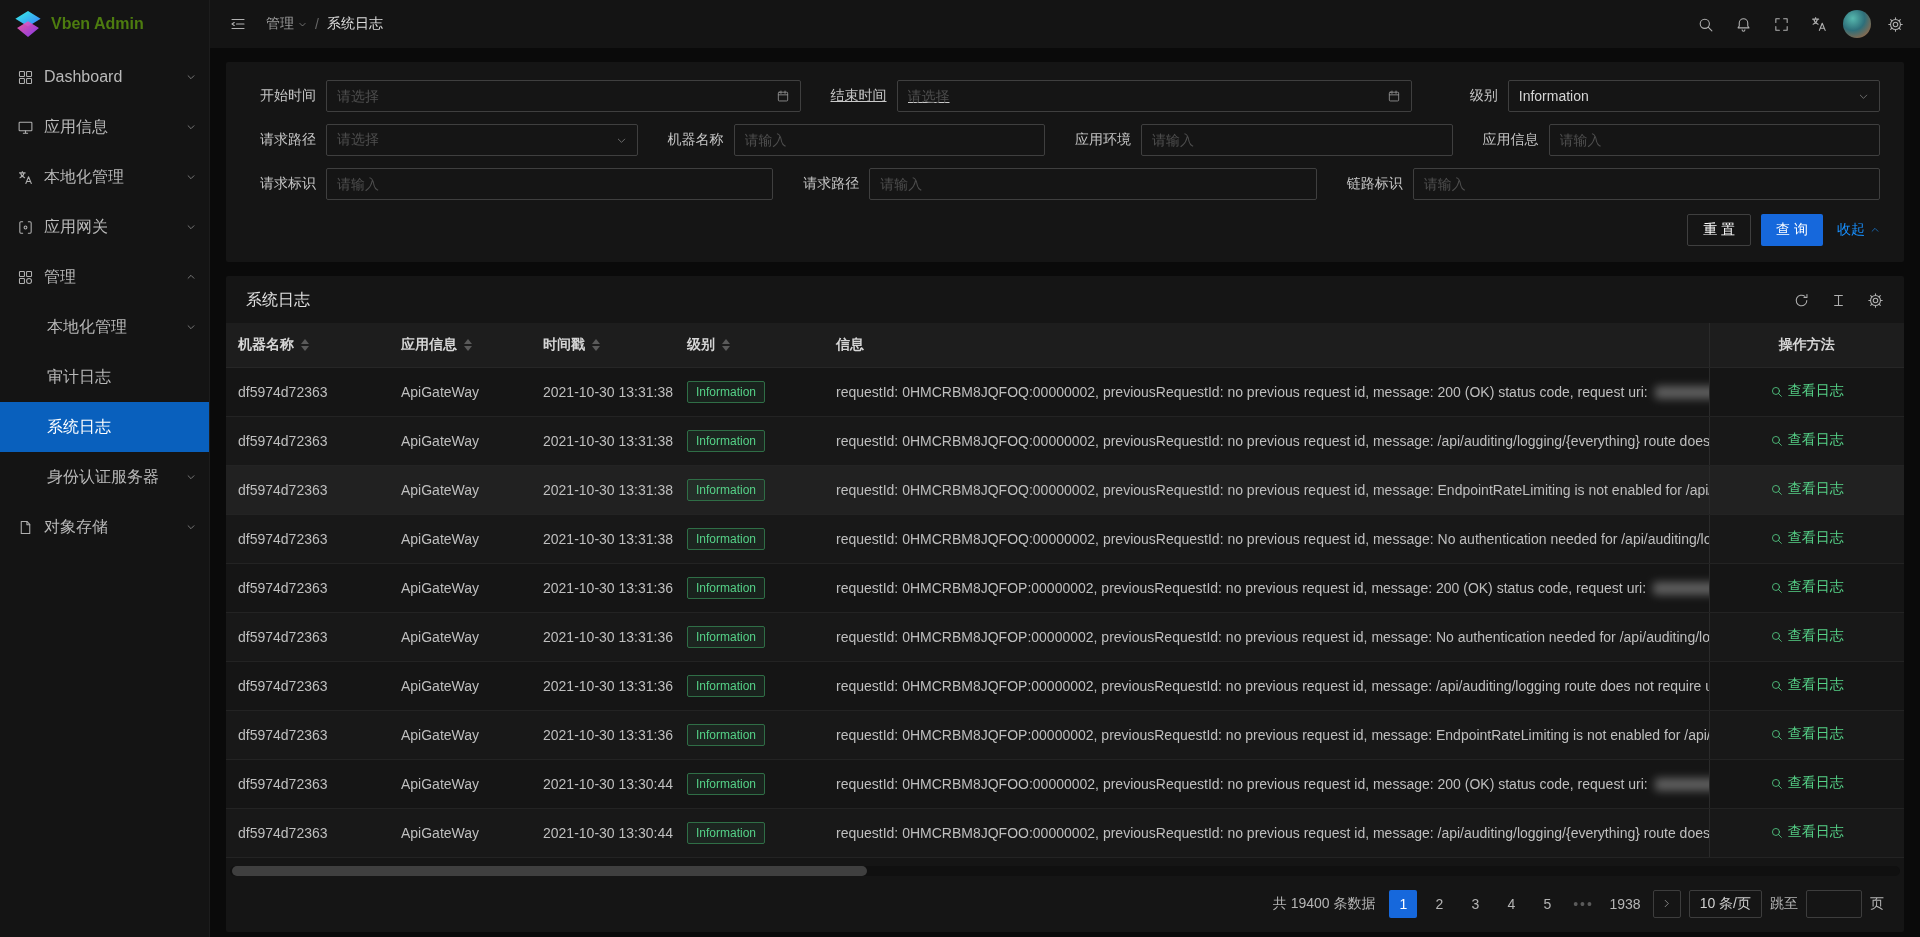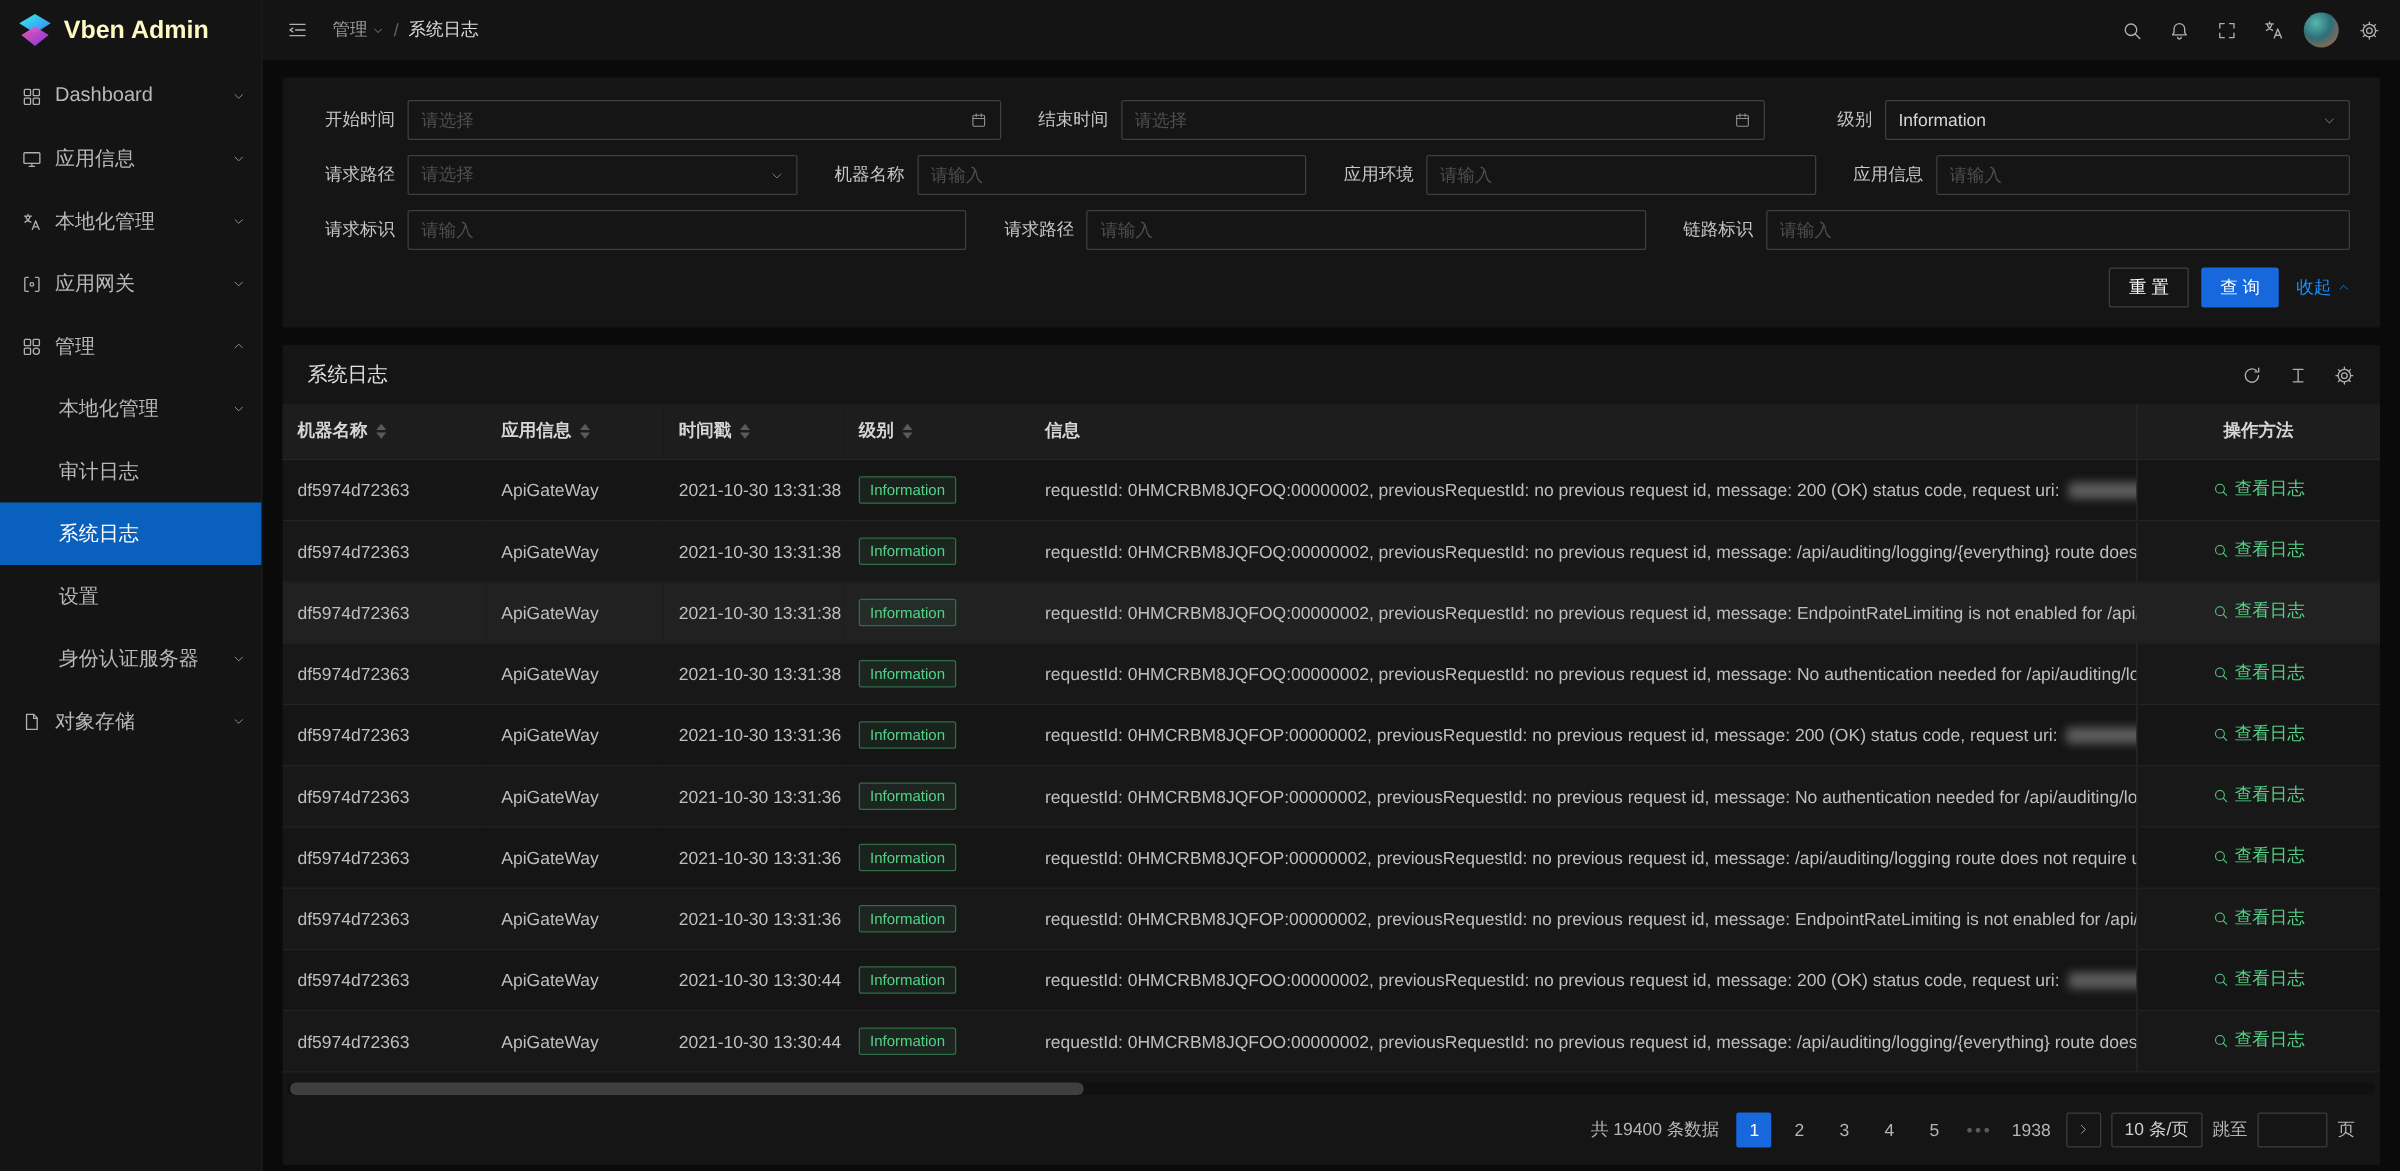--- a/index.html
+++ b/index.html
@@ -9,21 +9,21 @@
   html,body{width:1920px;height:937px;overflow:hidden;background:#0a0a0a;
     font-family:"Liberation Sans","DejaVu Sans",sans-serif;font-size:14px;color:#c9c9c9;}
   .app{position:relative;width:1920px;height:937px;}
 
   svg{display:block;}
   .ic{stroke:#b0b0b0;fill:none;stroke-width:1.5;stroke-linecap:round;stroke-linejoin:round;}
 
   
   .sidebar{position:absolute;left:0;top:0;width:210px;height:937px;background:#141414;border-right:1px solid #1d1d1d;z-index:3;}
   .logo{height:48px;display:flex;align-items:center;gap:9px;padding:0 14px;cursor:pointer;}
-  .logo-title{color:#fef9c3;font-size:20px;font-weight:bold;white-space:nowrap;}
+  .logo-title{color:#4d7c0f;font-size:16px;font-weight:bold;white-space:nowrap;}
   .menu{padding-top:4px;}
   .mi{position:relative;height:50px;display:flex;align-items:center;gap:10px;padding-left:17px;cursor:pointer;color:#b9b9b9;}
   .mi .mil{font-size:16px;white-space:nowrap;}
   .mi .chev{position:absolute;right:13px;top:50%;transform:translateY(-50%);}
   .mi .chev.up{transform:translateY(-50%) rotate(180deg);}
   .mi.sub{padding-left:47px;}
   .mi.active{background:var(--menu-active,#0960bd);color:#ffffff;}
   .mic{width:17px;height:17px;flex:0 0 17px;}
 
   
@@ -41,21 +41,21 @@
 
   
   .content{position:absolute;left:210px;top:48px;right:0;bottom:0;padding:14px 16px 10px;overflow:hidden;}
   .panel{background:#151515;border-radius:2px;}
 
   
   .form-panel{padding:18px 24px 16px;}
   .f-row{display:flex;margin-bottom:12px;}
   .f-group{display:flex;align-items:center;padding-right:20px;}
   .f-group:last-child{padding-right:0;}
-  .w-a{width:35%;} .w-b{width:37.5%;} .w-c{width:27.5%;}
+  .w-a{width:35%;} .w-b{width:37.5%;text-decoration:underline;} .w-c{width:27.5%;}
   .w-q{width:25%;} .w-t{width:33.333%;}
   .f-label{width:76px;flex:0 0 76px;text-align:right;padding-right:10px;color:#c6c6c6;white-space:nowrap;}
   .f-control{flex:1;height:32px;border:1px solid #3f3f3f;border-radius:2px;background:#151515;
     display:flex;align-items:center;padding:0 10px;gap:6px;cursor:text;}
   .f-control input{flex:1;min-width:0;background:transparent;border:none;outline:none;color:#d0d0d0;font-size:14px;font-family:inherit;}
   .f-control input::placeholder{color:#4e4e4e;}
   .f-control .suffix{flex:0 0 auto;opacity:.8;}
   .f-control.select{cursor:pointer;justify-content:space-between;}
   .sel-val{color:#d6d6d6;}
   .sel-ph{color:#4e4e4e;}
@@ -217,23 +217,20 @@
             <svg class="ic" viewBox="0 0 24 24" width="10" height="10">
               <path d="M5 9l7 7 7-7"></path>
             </svg>
           </span>
       </div>
       <div class="mi sub">
         <span class="mil">审计日志</span>
       </div>
       <div class="mi sub active">
         <span class="mil">系统日志</span>
-      </div>
-      <div class="mi sub">
-        <span class="mil">设置</span>
       </div>
       <div class="mi sub">
         <span class="mil">身份认证服务器</span>
         <span class="chev">
             <svg class="ic" viewBox="0 0 24 24" width="10" height="10">
               <path d="M5 9l7 7 7-7"></path>
             </svg>
           </span>
       </div>
 

